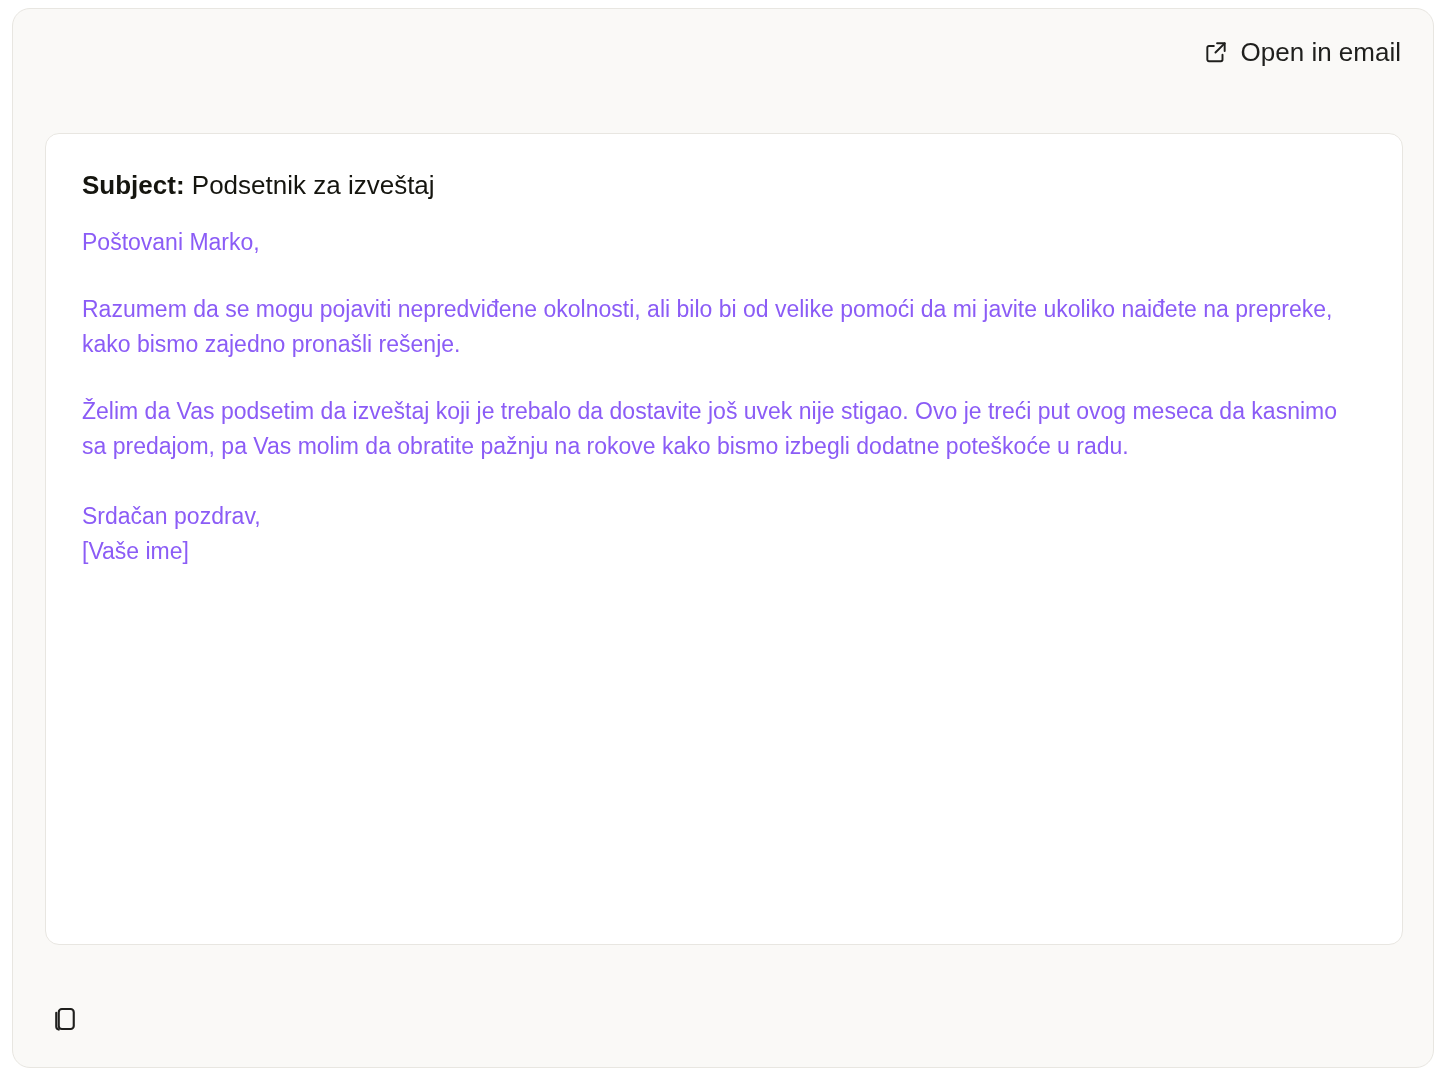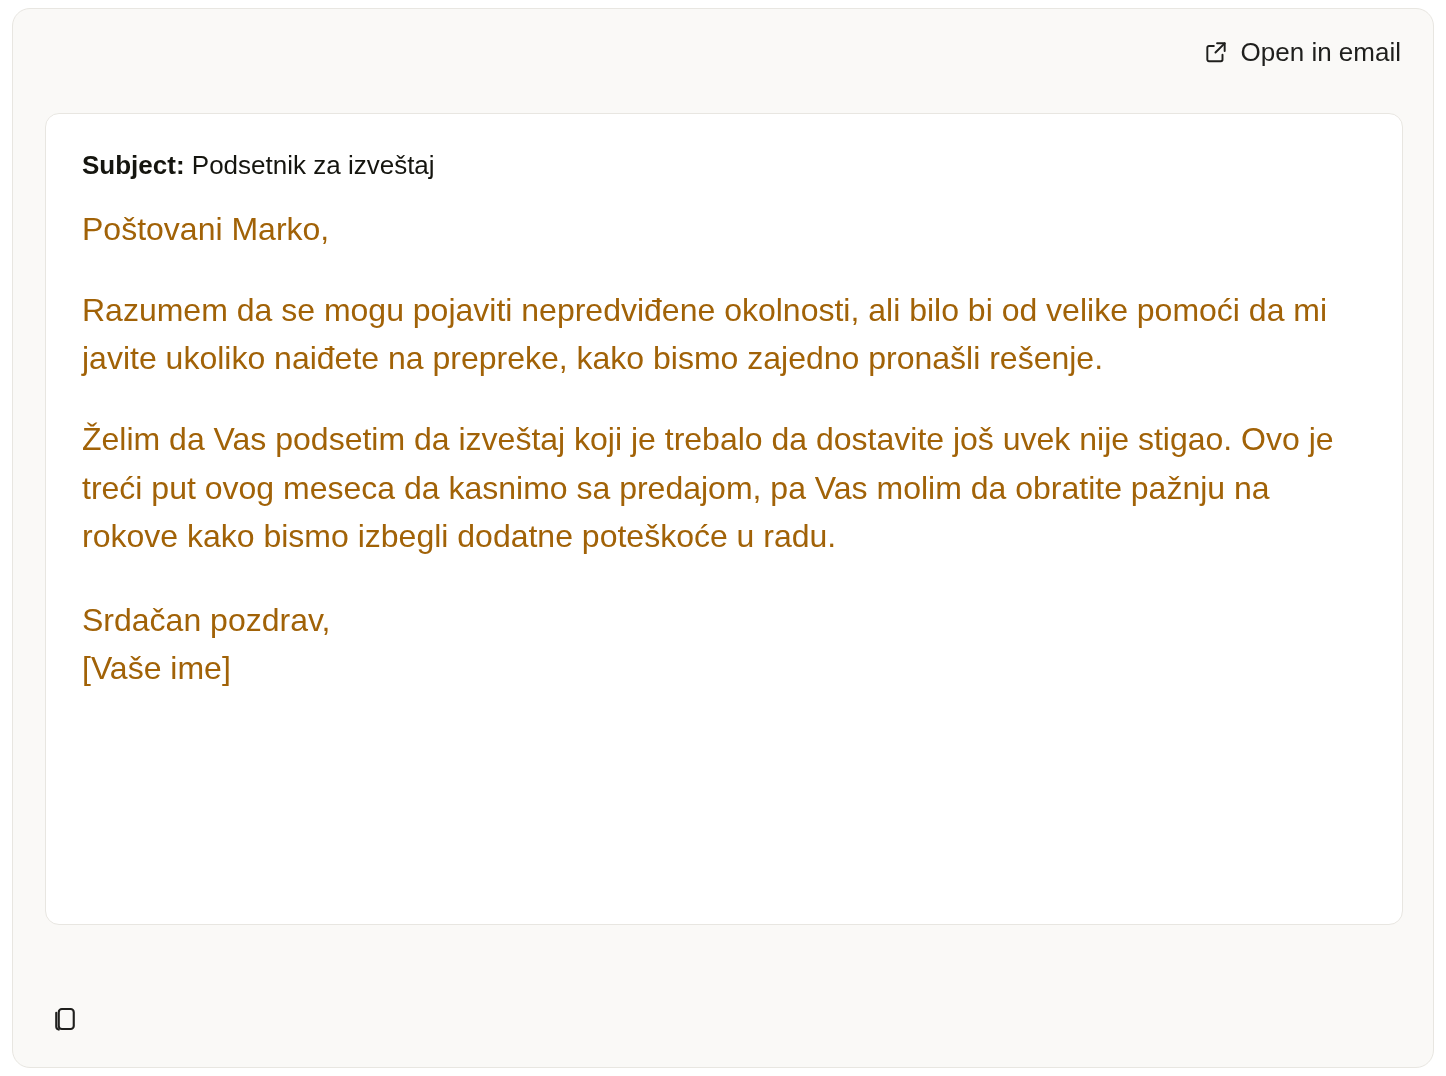--- a/index.html
+++ b/index.html
@@ -46,39 +46,39 @@
     cursor: pointer;
     background: none;
     border: none;
     padding: 4px 2px;
     font-family: "Liberation Sans", sans-serif;
   }
   .open-in-email svg { display: block; }
   .email-card {
     position: absolute;
     left: 32px;
-    top: 104px;
+    top: 124px;
     width: 1358px;
     height: 812px;
     box-sizing: border-box;
     background: #ffffff;
     border: 1px solid #e8e6e1;
     border-radius: 14px;
     padding: 34px 36px;
   }
   .meta-line {
     font-size: 26px;
     color: #15150f;
     line-height: 1.35;
     margin-bottom: 22px;
   }
   .meta-line .lbl { font-weight: bold; }
   .body-p {
-    font-size: 32px;
-    color: #a16207;
+    font-size: 23px;
+    color: #8b5cf6;
     line-height: 1.52;
     margin: 0 0 32px 0;
     max-width: 1300px;
   }
   .body-p.sig { margin-bottom: 0; margin-top: 35px; }
   .panel-footer {
     position: absolute;
     left: 32px;
     bottom: 28px;
     display: flex;

